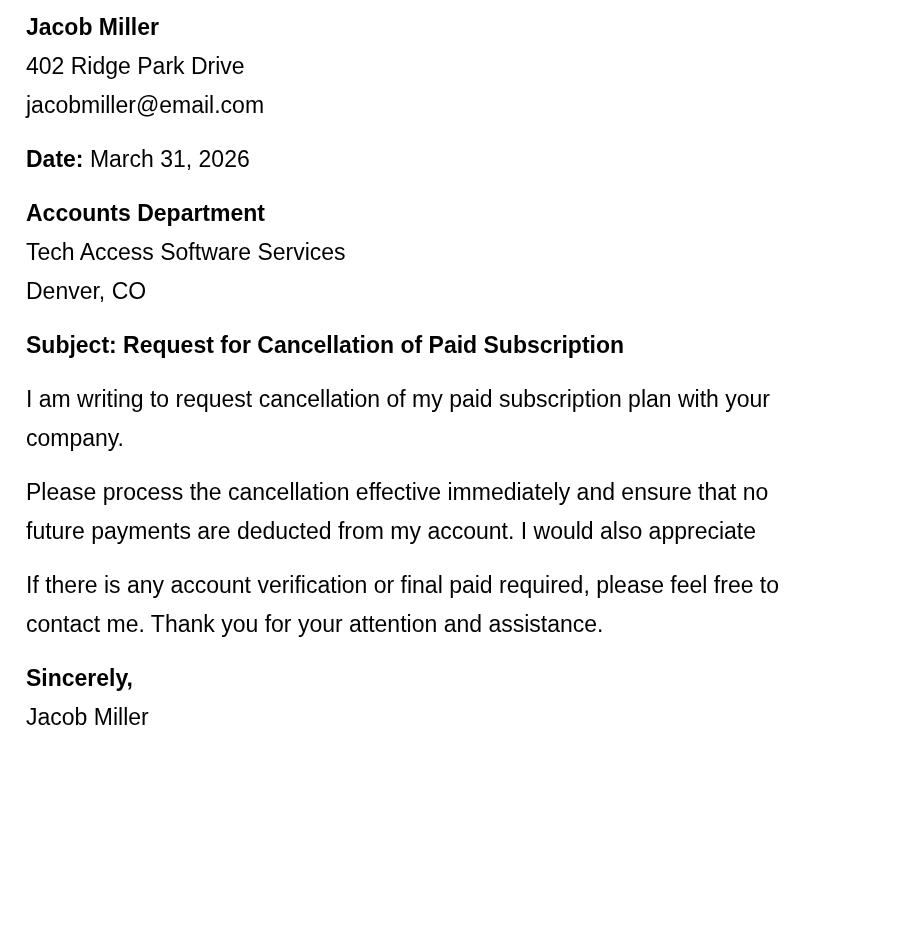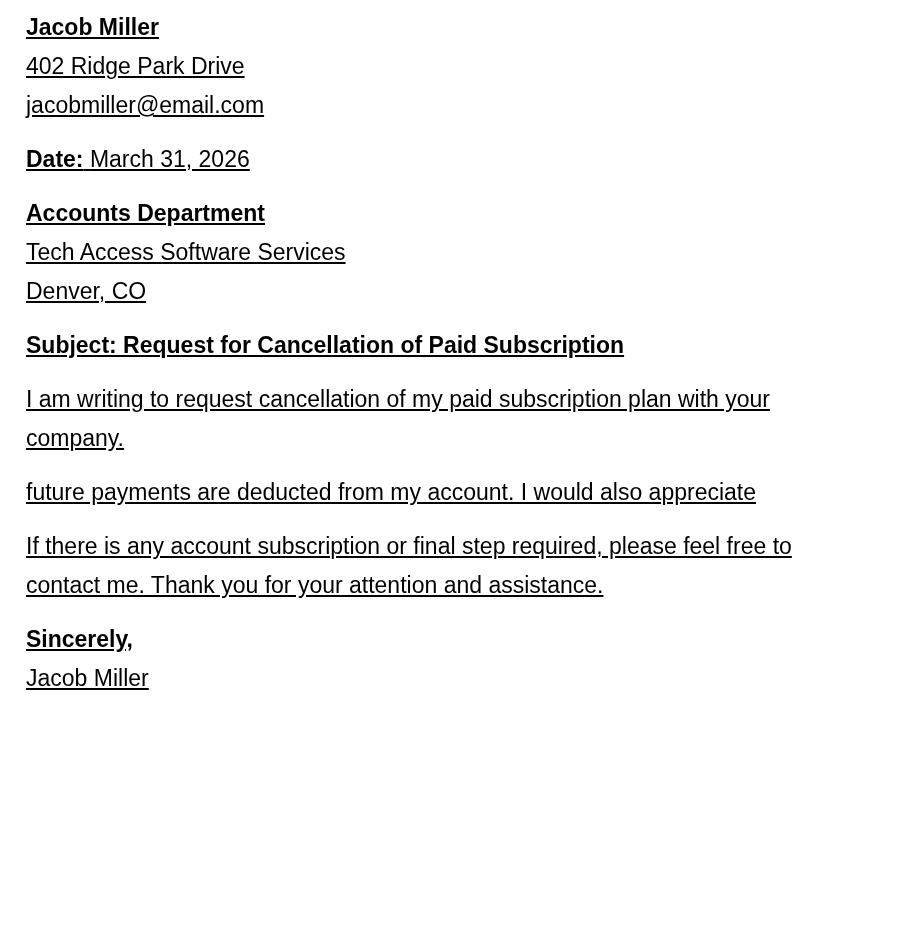--- a/index.html
+++ b/index.html
@@ -1,21 +1,21 @@
 <!DOCTYPE html>
 <html><head>
 <meta charset="utf-8">
 <style>
   html, body { margin: 0; padding: 0; background: #ffffff; }
   body {
     width: 900px; height: 930px; overflow: hidden;
     font-family: "Liberation Sans", "DejaVu Sans", sans-serif;
     color: #000; font-size: 23px;
   }
-  .page { position: relative; padding: 8px 26px 0 26px; text-decoration: underline; }
+  .page { position: relative; padding: 8px 26px 0 26px; }
   .line { line-height: 39px; white-space: nowrap; }
   .block { margin-bottom: 15px; }
   .b { font-weight: bold; }
 </style>
 </head>
 <body>
 
 <div class="page">
   <div class="block">
     <div class="line b">Jacob Miller</div>
@@ -34,24 +34,25 @@
     <div class="line">Denver, CO</div>
   </div>
 
   <div class="block line b">Subject: Request for Cancellation of Paid Subscription</div>
 
   <div class="block">
     <div class="line">I am writing to request cancellation of my paid subscription plan with your</div>
     <div class="line">company.</div>
   </div>
   <div class="block">
+    <div class="line">Please process the cancellation effective immediately and ensure that no</div>
     <div class="line">future payments are deducted from my account. I would also appreciate</div>
   </div>
   <div class="block">
-    <div class="line">If there is any account subscription or final step required, please feel free to</div>
+    <div class="line">If there is any account verification or final paid required, please feel free to</div>
     <div class="line">contact me. Thank you for your attention and assistance.</div>
   </div>
 
   <div>
     <div class="line b">Sincerely,</div>
     <div class="line">Jacob Miller</div>
   </div>
 </div>
 
 </body></html>

